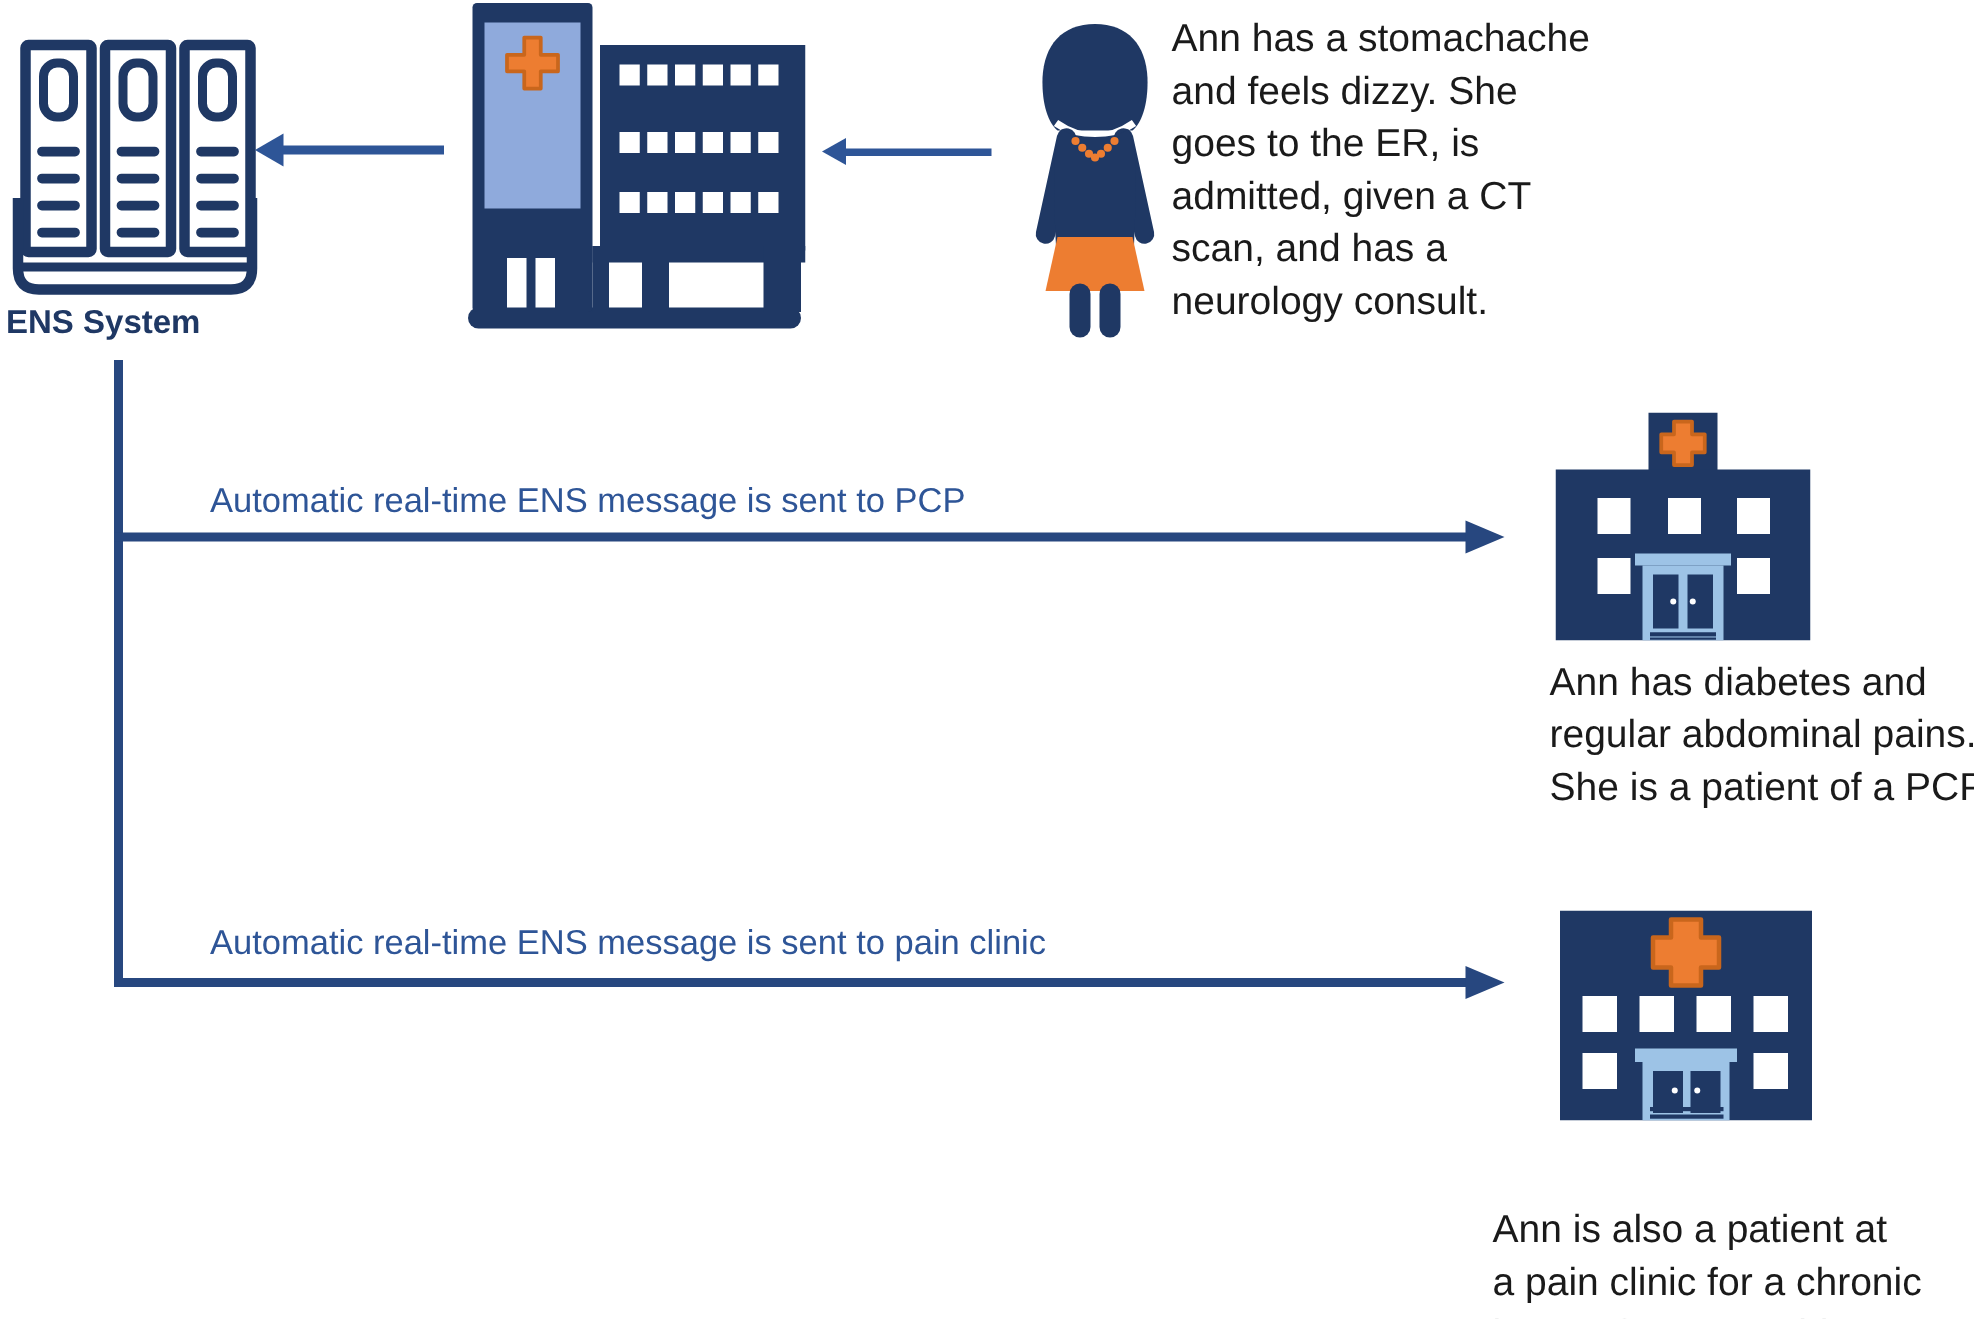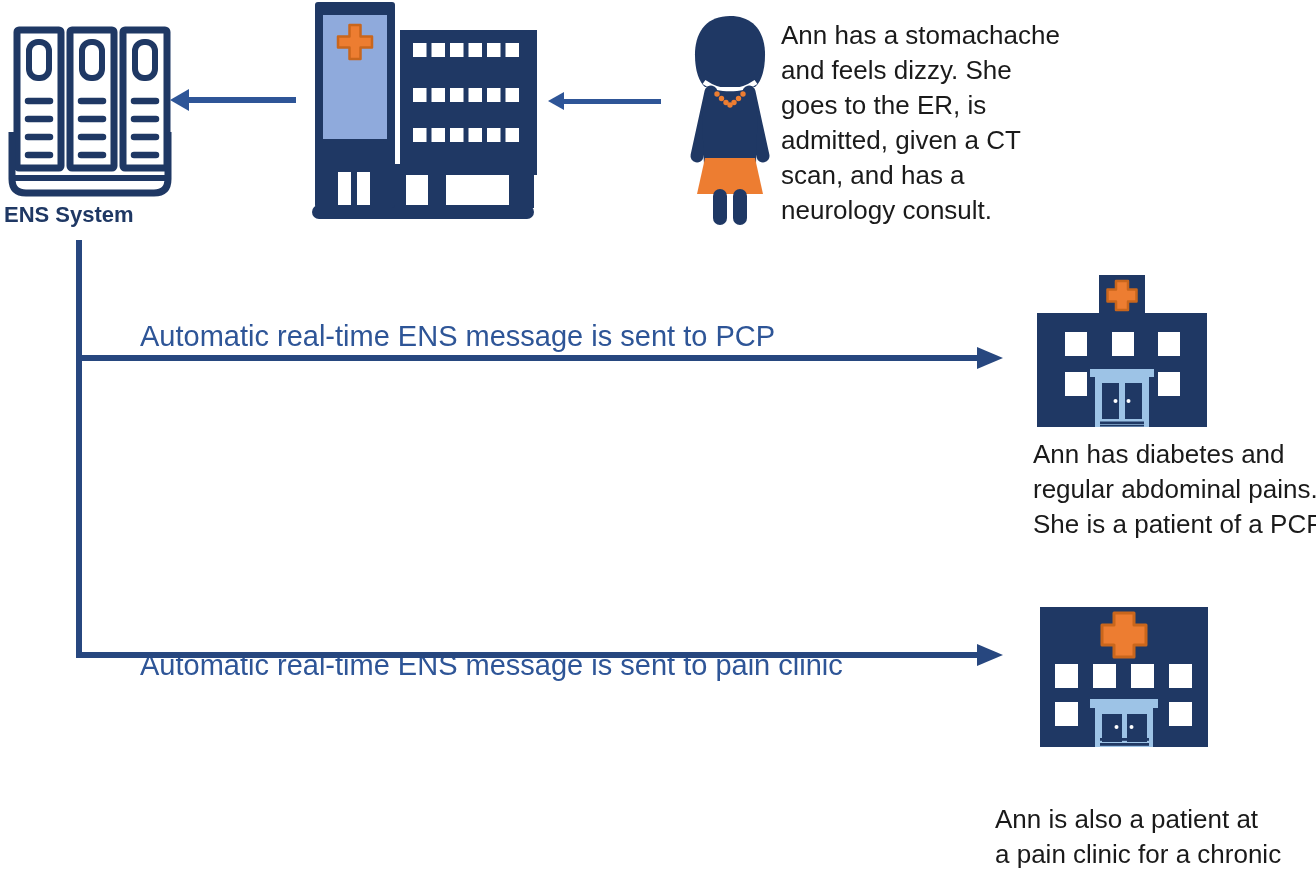--- a/index.html
+++ b/index.html
@@ -6,21 +6,21 @@
   #canvas{
     position:relative;width:1316px;height:879px;background:var(--background,#fff);
     font-family:"Liberation Sans","DejaVu Sans",sans-serif;overflow:hidden;
   }
   .abs{position:absolute;}
   .note-text{
     color:var(--text_black,#1a1a1a);font-size:26px;line-height:35px;
     white-space:pre-line;letter-spacing:0;
   }
   .flow-label{
-    color:var(--blue,#2E5597);font-size:29px;white-space:nowrap;
+    color:var(--blue,#2E5597);font-size:23px;white-space:nowrap;
   }
   .ens-label{
     color:var(--navy,#1F3864);font-size:22px;font-weight:bold;text-align:left;
   }
   .shaft{background:var(--line_blue,#27477F);}
   .shaft-light{background:var(--blue,#2E5597);}
   .head-left{
     width:0;height:0;border-top:11px solid transparent;border-bottom:11px solid transparent;
     border-right:19px solid var(--blue,#2E5597);
   }
@@ -118,21 +118,21 @@
         <circle cx="50" cy="88.5" r="2.7"></circle>
           <circle cx="54.5" cy="84.5" r="2.7"></circle>
         <circle cx="59" cy="80" r="2.7"></circle>
       </g>
       <path d="M21 144 H71 L79 180 H13 Z" fill="var(--orange)"></path>
       <path d="M36 182 V204" stroke="var(--navy)" stroke-width="14" stroke-linecap="round"></path>
       <path d="M56 182 V204" stroke="var(--navy)" stroke-width="14" stroke-linecap="round"></path>
     </svg>
   </div>
 
-  <div class="abs note-text" style="left:781px;top:18px;width:300px;">Ann has a stomachache
+  <div class="abs note-text" style="left:781px;top:8px;width:300px;">Ann has a stomachache
 and feels dizzy. She
 goes to the ER, is
 admitted, given a CT
 scan, and has a
 neurology consult.</div>
 
   <div class="abs shaft" style="left:76px;top:240px;width:6px;height:418px;"></div>
 
   <div class="abs flow-label" style="left:140px;top:320px;">Automatic real-time ENS message is sent to PCP</div>
   <div class="abs">
@@ -160,21 +160,21 @@
       <circle cx="91.5" cy="126" r="2" fill="#fff"></circle>
       <rect x="63" y="146.5" width="44" height="2.8" fill="var(--navy)"></rect>
       <rect x="63" y="150" width="44" height="1.5" fill="var(--navy)"></rect>
     </svg>
   </div>
 
   <div class="abs note-text" style="left:1033px;top:437px;width:310px;">Ann has diabetes and
 regular abdominal pains.
 She is a patient of a PCP.</div>
 
-  <div class="abs flow-label" style="left:140px;top:649px;">Automatic real-time ENS message is sent to pain clinic</div>
+  <div class="abs flow-label" style="left:140px;top:615px;">Automatic real-time ENS message is sent to pain clinic</div>
   <div class="abs">
     <div class="abs shaft" style="left:76px;top:652px;width:902px;height:6px;"></div>
     <div class="abs head-right" style="left:977px;top:644px;"></div>
   </div>
 
   <div class="abs" style="left:1040px;top:607px;width:168px;height:140px;">
     <svg width="168" height="140" viewBox="0 0 168 140">
       <rect x="0" y="0" width="168" height="140" fill="var(--navy)"></rect>
       <path d="M74 6 h20 v12 h12 v20 h-12 v12 h-20 v-12 h-12 v-20 h12 Z" fill="var(--orange)" stroke="var(--orange_dark)" stroke-width="3" stroke-linejoin="round"></path>
       <g fill="#fff">

